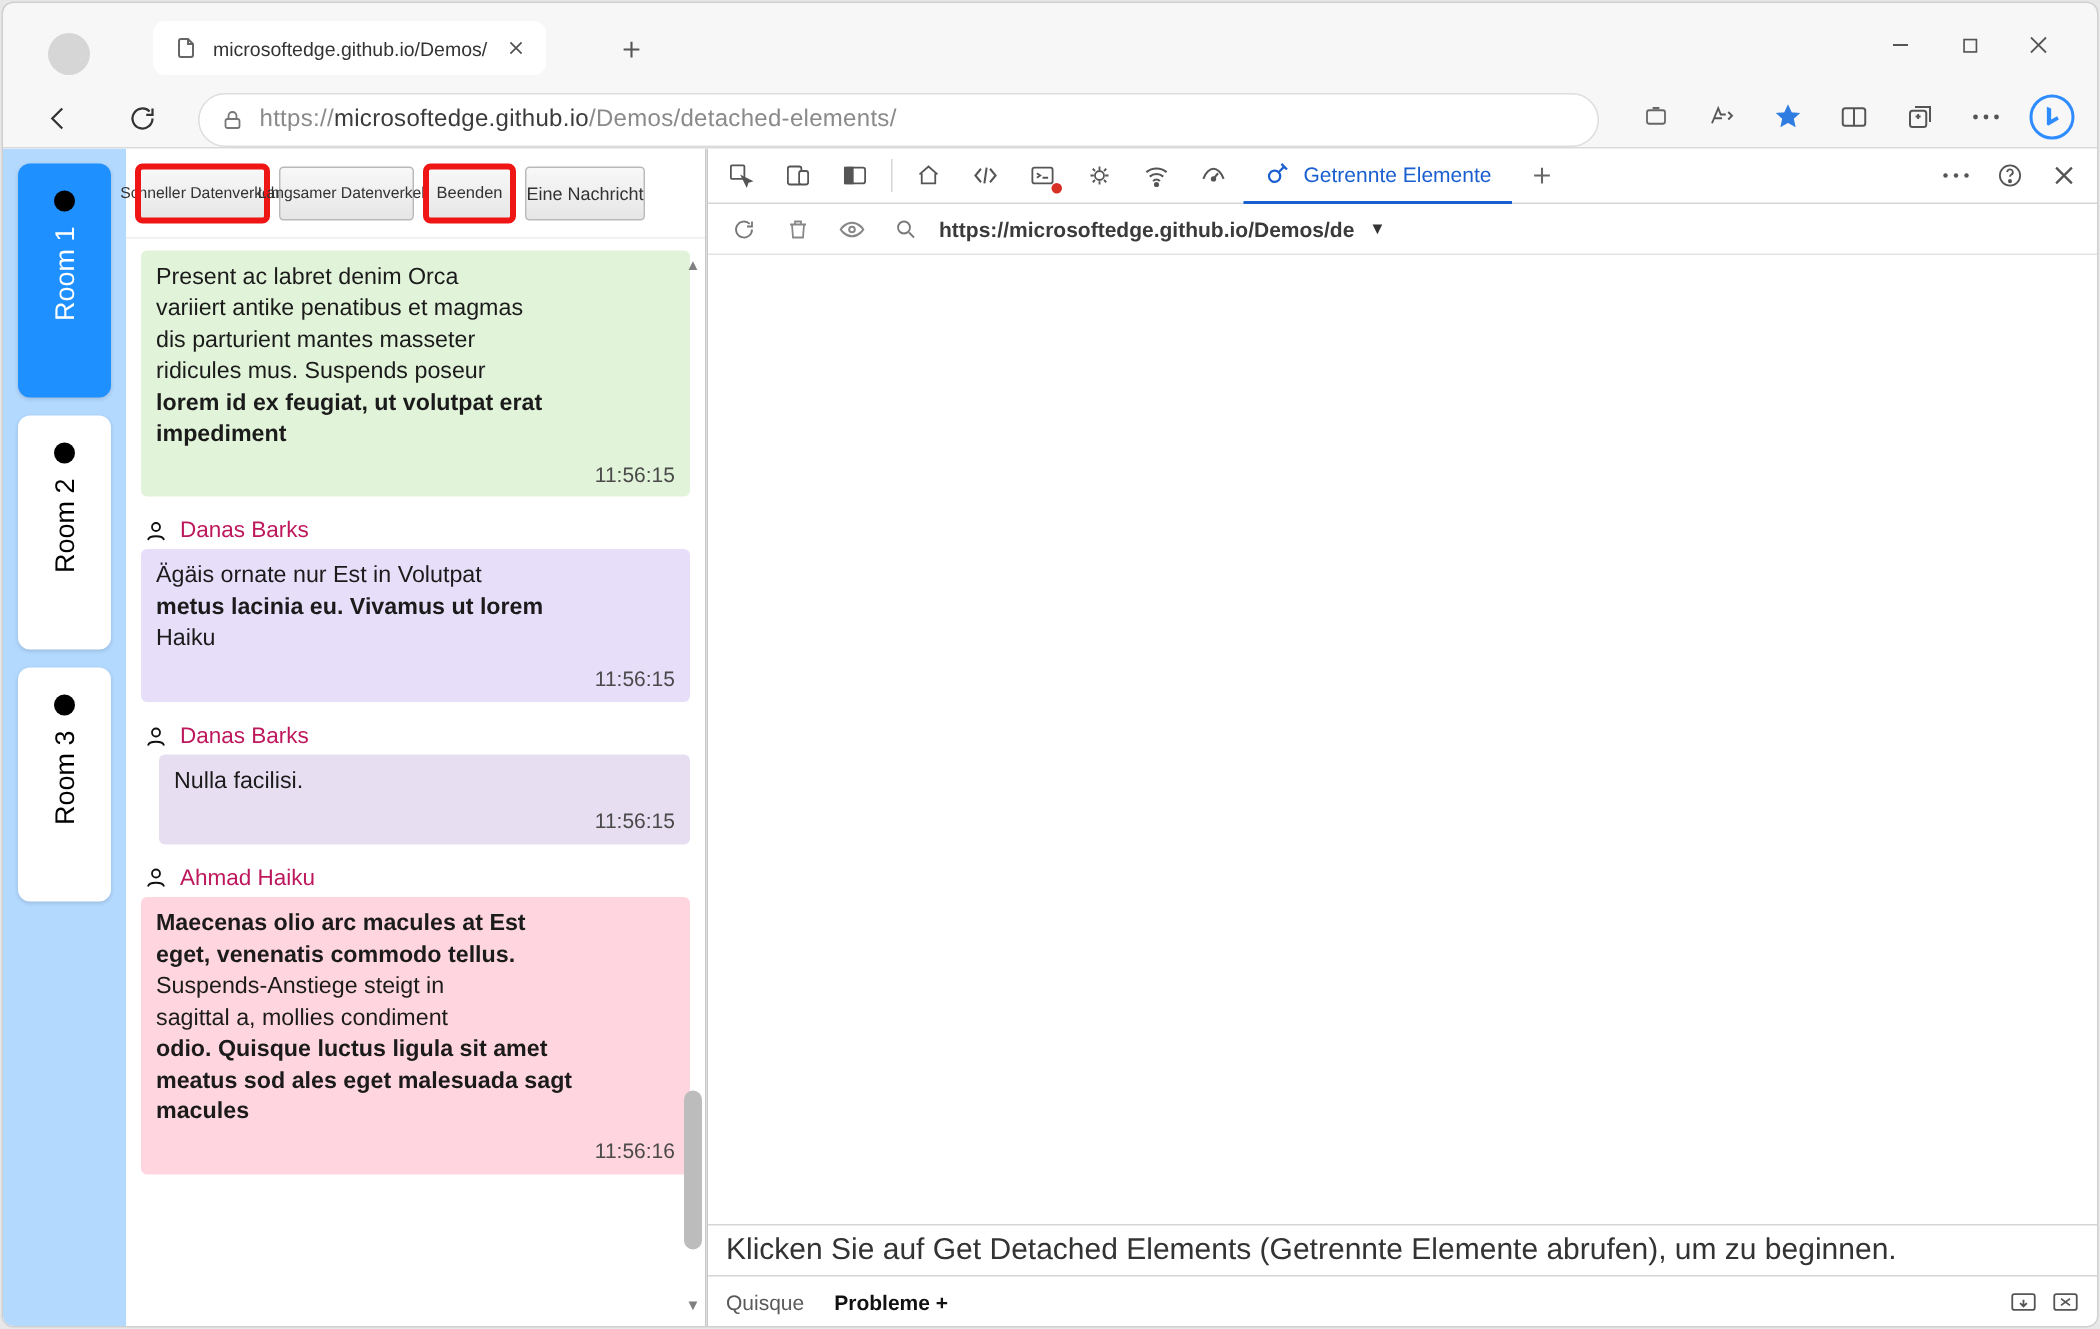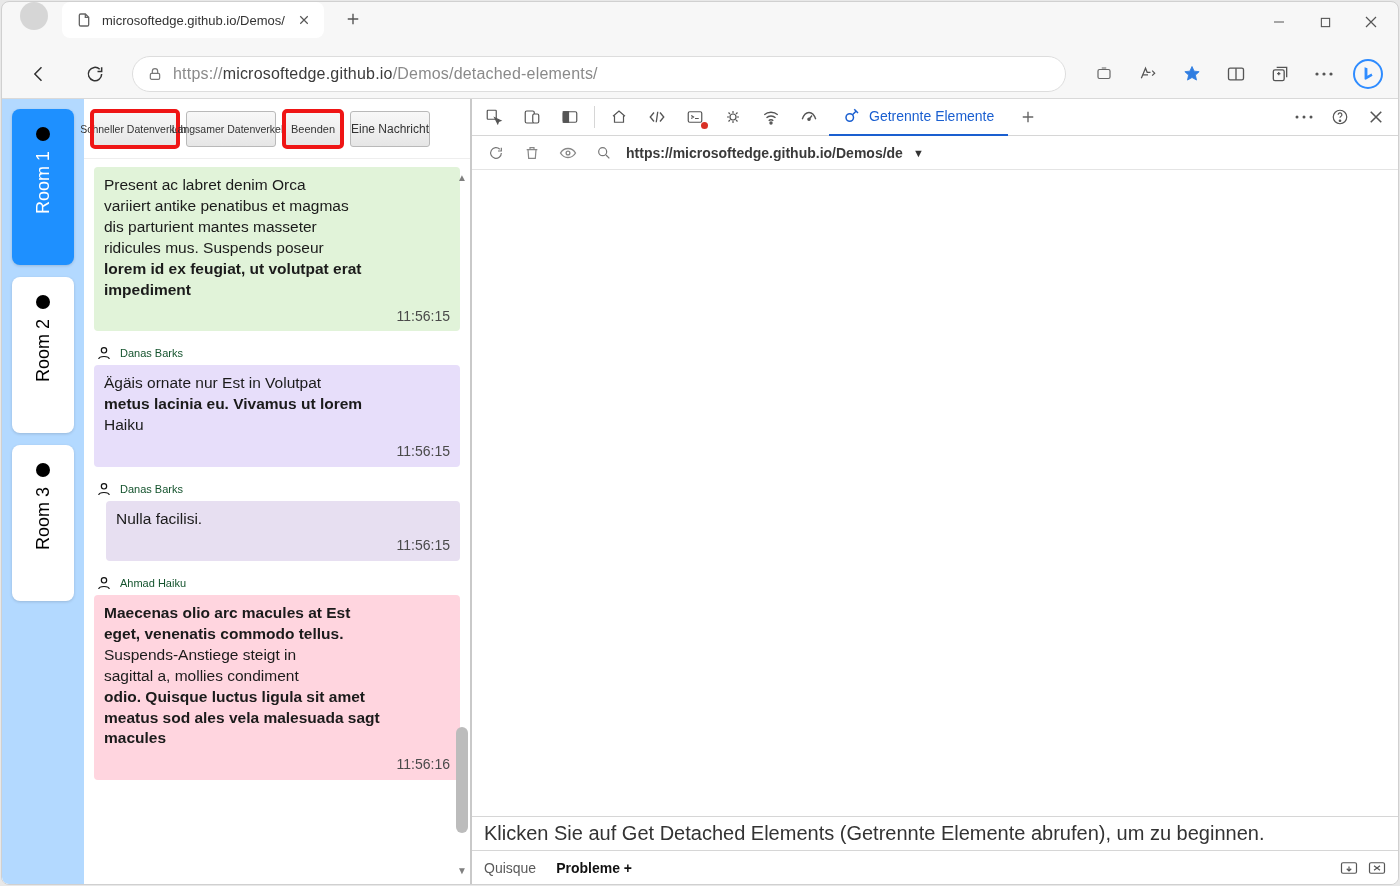--- a/index.html
+++ b/index.html
@@ -1,30 +1,30 @@
 <!DOCTYPE html>
 <html><head>
 <meta charset="utf-8">
 <style>
 * { margin: 0; padding: 0; box-sizing: border-box; font-family: "Segoe UI", Arial, sans-serif; }
 body { width: 1400px; height: 886px; overflow: hidden; background: #e8e8e8; }
 
 
 .browser { width: 1398px; height: 884px; background: #f7f7f7; border: 1px solid #d0d0d0; border-radius: 8px; margin: 1px; display: flex; flex-direction: column; overflow: hidden; }
-.titlebar { height: 48px; display: flex; align-items: flex-start; padding: 0 4px; }
+.titlebar { height: 48px; display: flex; align-items: flex-end; padding: 0 16px; gap: 28px; }
 .profile { width: 28px; height: 28px; border-radius: 50%; background: #d6d6d6; margin: 0 14px; }
 .tab { display: flex; align-items: center; gap: 10px; height: 36px; background: #fff; border-radius: 8px; padding: 0 12px 0 14px; min-width: 262px; }
 .tab .file-icon { width: 16px; height: 16px; }
 .tab-title { font-size: 13px; color: #333; white-space: nowrap; overflow: hidden; text-overflow: ellipsis; flex: 1; }
 .tab-close { width: 16px; height: 16px; display: flex; align-items: center; justify-content: center; cursor: pointer; color:#555;}
 .new-tab { width: 34px; height: 34px; display: flex; align-items: center; justify-content: center; font-size: 20px; color: #555; margin-left: 12px; cursor: pointer; }
 .winbtns { margin-left: auto; display: flex; }
 .winbtn { width: 46px; height: 40px; display: flex; align-items: center; justify-content: center; color: #555; cursor: pointer; }
 
-.addrbar { height: 48px; display: flex; align-items: center; gap: 18px; padding: 0 10px 0 18px; }
+.addrbar { height: 48px; display: flex; align-items: flex-end; gap: 18px; padding: 0 10px 0 18px; }
 .nav-ico { width: 38px; height: 38px; display: flex; align-items: center; justify-content: center; color: #444; cursor: pointer; border-radius:4px;}
 .urlbox { flex: 1; height: 36px; background: #fff; border: 1px solid #ddd; border-radius: 20px; display: flex; align-items: center; padding: 0 14px; gap: 10px; }
 .lock { width: 16px; height: 16px; color: #666; }
 .url-text { font-size: 16px; color: #8a8a8a; letter-spacing:.2px;}
 .url-text .host { color: #3b3b3b; }
 .r-icons { display: flex; gap: 4px; align-items: center; }
 .r-ico { width: 40px; height: 40px; display:flex; align-items:center; justify-content:center; cursor:pointer; color:#555;}
 .bing-btn { width: 40px; height: 40px; display:flex; align-items:center; justify-content:center; cursor:pointer;}
 .bing { width: 30px; height: 30px; border: 2px solid #2f8cff; border-radius: 50%; display:flex; align-items:center; justify-content:center;}
 
@@ -40,21 +40,21 @@
 .room .rlabel { writing-mode: vertical-rl; transform: rotate(180deg); font-size: 18px; font-weight: 500; }
 
 .chat { flex:1; display:flex; flex-direction:column; position:relative;}
 .toolbar { height:60px; display:flex; align-items:center; gap:8px; padding:0 8px; border-bottom:1px solid #eee;}
 .tbtn { height:36px; background:linear-gradient(#f8f8f8,#e6e6e6); border:1px solid #b9b9b9; border-radius:3px; font-size:11px; padding:0 6px; display:flex; align-items:center; justify-content:center; cursor:pointer; color:#333; white-space:nowrap;}
 .tbtn.small{font-size:10.5px;}
 .hl { outline: 4px solid #ef1515; outline-offset:-2px;}
 .msgs { flex:1; overflow-y:auto; padding:8px 10px 10px 10px;}
 
 .msg { margin-bottom:14px; }
-.msg .from { display:flex; align-items:center; gap:8px; font-size:11px; color:#14532d; margin:4px 0 4px 2px;}
+.msg .from { display:flex; align-items:center; gap:8px; font-size:15px; color:#be185d; margin:4px 0 4px 2px;}
 .av { width:16px; height:16px; }
 .bubble { border-radius:4px; padding:8px 10px 6px 10px; font-size:15.5px; line-height:1.35; color:#1b1b1b;}
 .bubble .ts { text-align:right; font-size:14px; color:#4a4a4a; margin-top:6px;}
 .green{background:#e1f3d9;} .purple{background:#e7defa;} .purple2{background:#e7dff1;margin-left:12px;} .pink{background:#ffd5df;}
 .bolder{font-weight:400;}
 .bubble b{font-weight:600;}
 
 .scrollbar { position:absolute; right:0; top:70px; bottom:6px; width:16px;}
 .thumb { position:absolute; left:2px; right:2px; top:558px; height:106px; background:#bcbcbc; border-radius:6px;}
 .arrow { position:absolute; left:0; right:0; height:16px; display:flex; align-items:center; justify-content:center; color:#808080; font-size:10px;}
@@ -293,21 +293,21 @@
                 </span>
               <span>Ahmad   Haiku</span>
             </div>
             <div class="bubble pink">
               <div class="bolder">
                 <b>Maecenas olio arc macules at Est</b><br>
                 <b>eget, venenatis commodo tellus.</b><br>
                 <span>Suspends-Anstiege steigt in</span><br>
                 <span>sagittal a, mollies condiment</span><br>
                 <b>odio. Quisque luctus ligula sit amet</b><br>
-                <b>meatus sod ales vela malesuada sagt</b><br>
+                <b>meatus sod ales eget malesuada sagt</b><br>
                 <b>macules</b>
               </div>
               <div class="ts">11:56:16</div>
             </div>
           </div>
 
         </div>
 
         <div class="scrollbar">
           <div class="arrow up">▲</div>

